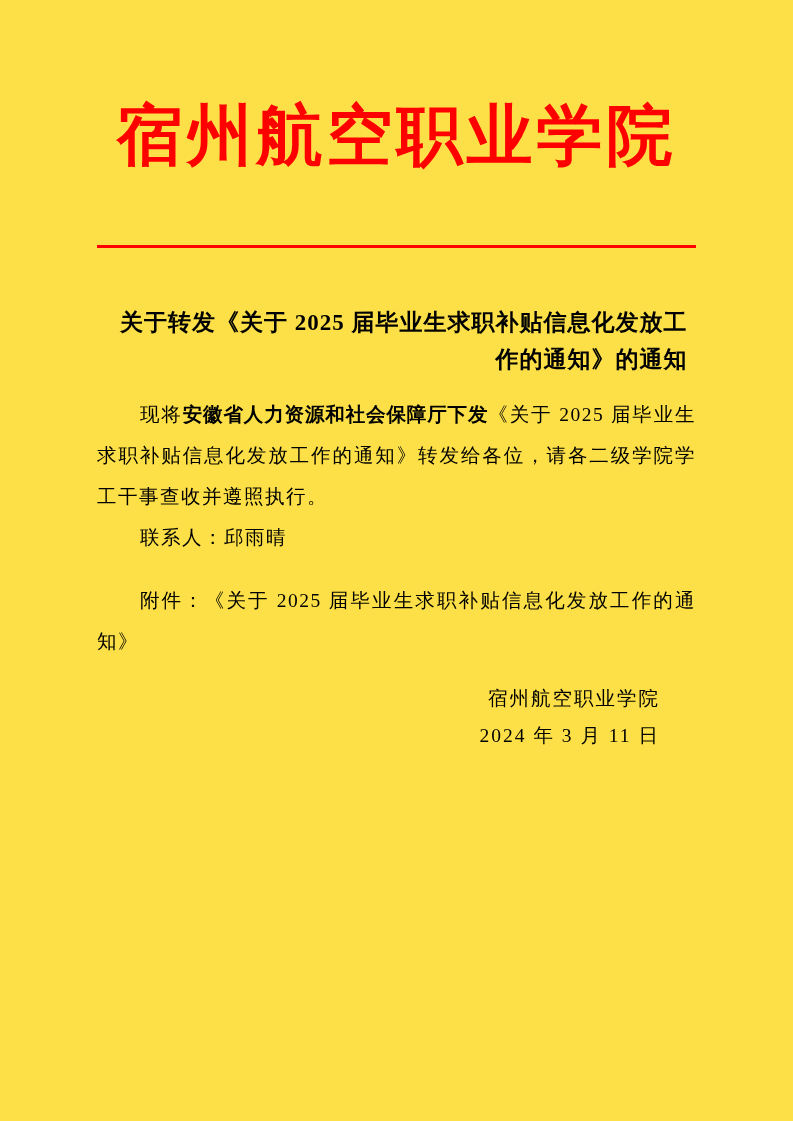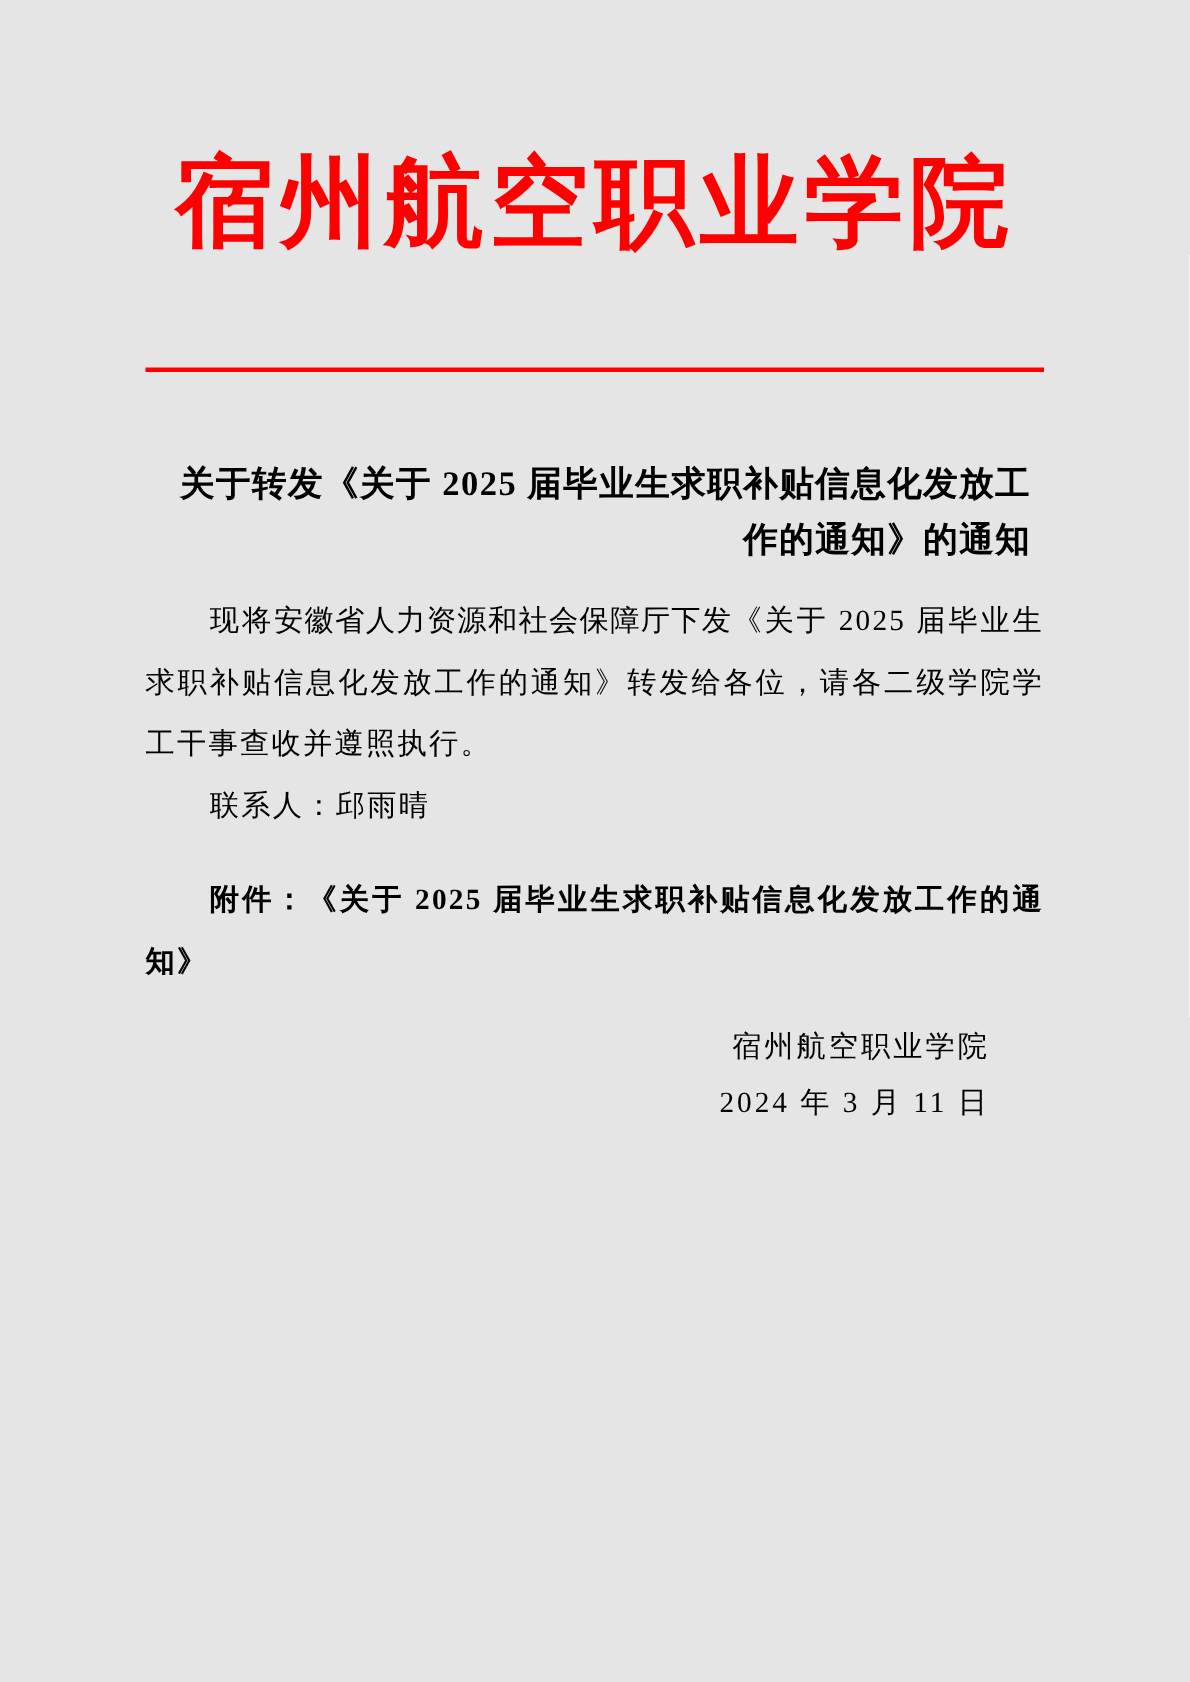--- a/index.html
+++ b/index.html
@@ -3,21 +3,21 @@
 <meta charset="utf-8">
 <style>
   :root { --accent: #ff0000; }
   * { margin: 0; padding: 0; box-sizing: border-box; }
   html, body { background: #ffffff; }
   .page {
     position: relative;
     width: 793px;
     height: 1121px;
     margin: 0 auto;
-    background: #e5e5e5;
+    background: #fde047;
     overflow: hidden;
     font-family: "Liberation Serif", "DejaVu Serif", serif;
     color: #000000;
   }
   .content {
     padding: 0 97px;
   }
   
   .letterhead {
     padding-top: 100px;
@@ -50,25 +50,25 @@
     margin-top: 16px;
     font-size: 19.5px;
     line-height: 41px;
     letter-spacing: 1.5px;
     text-align: justify;
     text-justify: inter-character;
   }
   .body-text p { text-align-last: left; }
   .indent { text-indent: 2.2em; }
   .bold-seg {
-    font-weight: normal;
+    font-weight: bold;
     font-family: "Liberation Sans", "DejaVu Sans", sans-serif;
     letter-spacing: 0.5px;
   }
-  .attachment { margin-top: 22px; font-weight: bold; }
+  .attachment { margin-top: 22px; }
   .signature-block {
     margin-top: 18px;
     text-align: right;
     padding-right: 36px;
     font-size: 19.5px;
     line-height: 37px;
     letter-spacing: 2px;
   }
 </style>
 </head>

